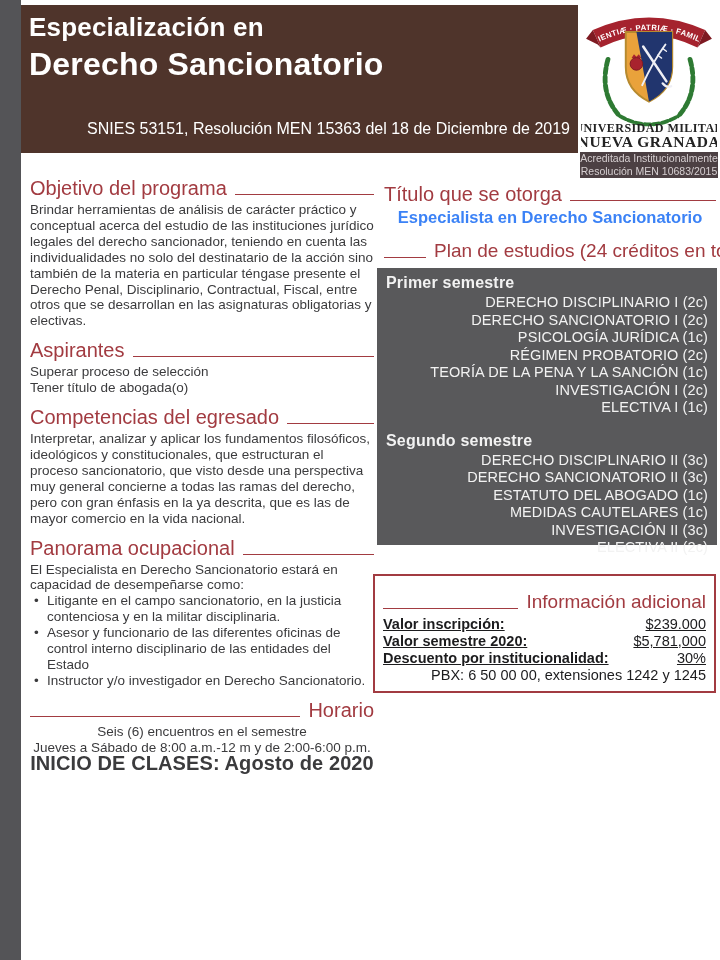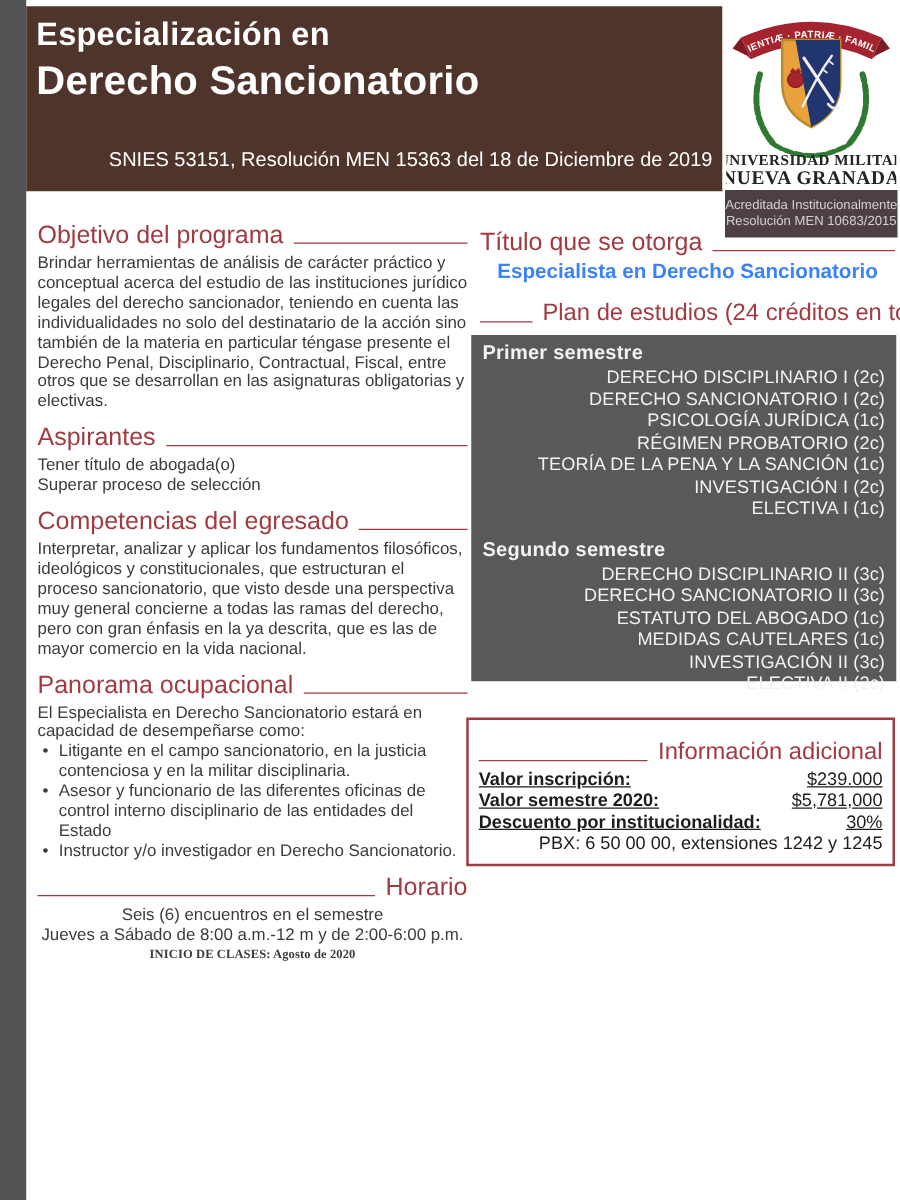--- a/index.html
+++ b/index.html
@@ -14,37 +14,37 @@
   
   .header{position:absolute;left:21px;top:5px;width:557px;height:148px;background:#4F342B;
     color:#fff;box-sizing:border-box;padding:7px 0 0 8px;}
   .header .kicker{font-size:26px;font-weight:bold;letter-spacing:.2px;}
   .header .title{font-size:32px;font-weight:bold;margin-top:3px;letter-spacing:.2px;}
   .header .snies{position:absolute;right:8px;bottom:15px;font-size:16px;font-weight:400;}
 
   
   .logo-block{position:absolute;left:578px;top:0;width:142px;height:152px;background:#fff;
     display:flex;justify-content:center;align-items:flex-start;}
-  .accred{position:absolute;left:580px;top:152px;width:138px;height:38px;background:#4C4043;
+  .accred{position:absolute;left:580px;top:152px;width:138px;height:26px;background:#4C4043;
     color:#D6CFD1;font-size:10.5px;line-height:13px;text-align:center;
     display:flex;flex-direction:column;justify-content:center;}
 
   
   .left-col{position:absolute;left:30px;top:156px;width:344px;color:#3B3B3D;
     font-size:13.5px;line-height:15.9px;margin-top:21px;}
   .sec-head{display:flex;color:#A23B41;font-size:20px;line-height:22px;margin:0 0 3px 0;}
   .sec-head .lbl{white-space:nowrap;}
   .sec-head .rule{flex:1;border-bottom:1.5px solid #A23B41;margin-left:8px;margin-bottom:4px;}
   .sec-head.right .rule{margin-left:0;margin-right:8px;}
   .sec{margin-bottom:10px;}
   .bullet-item{position:relative;padding-left:17px;}
   .bullet-item::before{content:"\2022";position:absolute;left:4px;color:#3B3B3D;}
   .horario-lines div{text-align:center;}
   .horario-lines div:nth-child(2){white-space:nowrap;margin-left:-12px;width:368px;}
-  .horario-lines .bold-line{font-weight:bold;font-size:10px;letter-spacing:.1px;font-family:Liberation Serif, serif;}
+  .horario-lines .bold-line{font-weight:bold;font-size:20px;letter-spacing:.1px;}
 
   
   .titulo-wrap{position:absolute;left:384px;top:183px;width:332px;}
   .titulo-value{text-align:center;font-weight:bold;color:#3b82f6;font-size:16.5px;margin-top:1px;}
   .plan-head{display:flex;color:#A23B41;font-size:19px;line-height:22px;margin-top:13px;}
   .plan-head .rule{flex:0 0 42px;border-bottom:1.5px solid #A23B41;margin-bottom:4px;}
   .plan-head .lbl{flex:1;text-align:right;white-space:nowrap;margin-left:8px;}
 
   .gray-box{position:absolute;left:377px;top:268px;width:340px;height:277px;background:#59595B;
     color:#F2F2F2;box-sizing:border-box;padding:5px 9px;}
@@ -135,22 +135,22 @@
     </div>
     <div class="body">Brindar herramientas de análisis de carácter práctico y conceptual acerca del estudio de las instituciones jurídico legales del derecho sancionador, teniendo en cuenta las individualidades no solo del destinatario de la acción sino también de la materia en particular téngase presente el Derecho Penal, Disciplinario, Contractual, Fiscal, entre otros que se desarrollan en las asignaturas obligatorias y electivas.</div>
   </section>
 
   <section class="sec">
     <div class="sec-head">
       <span class="lbl">Aspirantes</span>
       <span class="rule"></span>
     </div>
     <div>
+        <div>Superar proceso de selección</div>
         <div>Tener título de abogada(o)</div>
-        <div>Superar proceso de selección</div>
       </div>
   </section>
 
   <section class="sec">
     <div class="sec-head">
       <span class="lbl">Competencias del egresado</span>
       <span class="rule"></span>
     </div>
     <div class="body">Interpretar, analizar y aplicar los fundamentos filosóficos, ideológicos y constitucionales, que estructuran el proceso sancionatorio, que visto desde una perspectiva muy general concierne a todas las ramas del derecho, pero con gran énfasis en la ya descrita, que es las de mayor comercio en la vida nacional.</div>
   </section>

